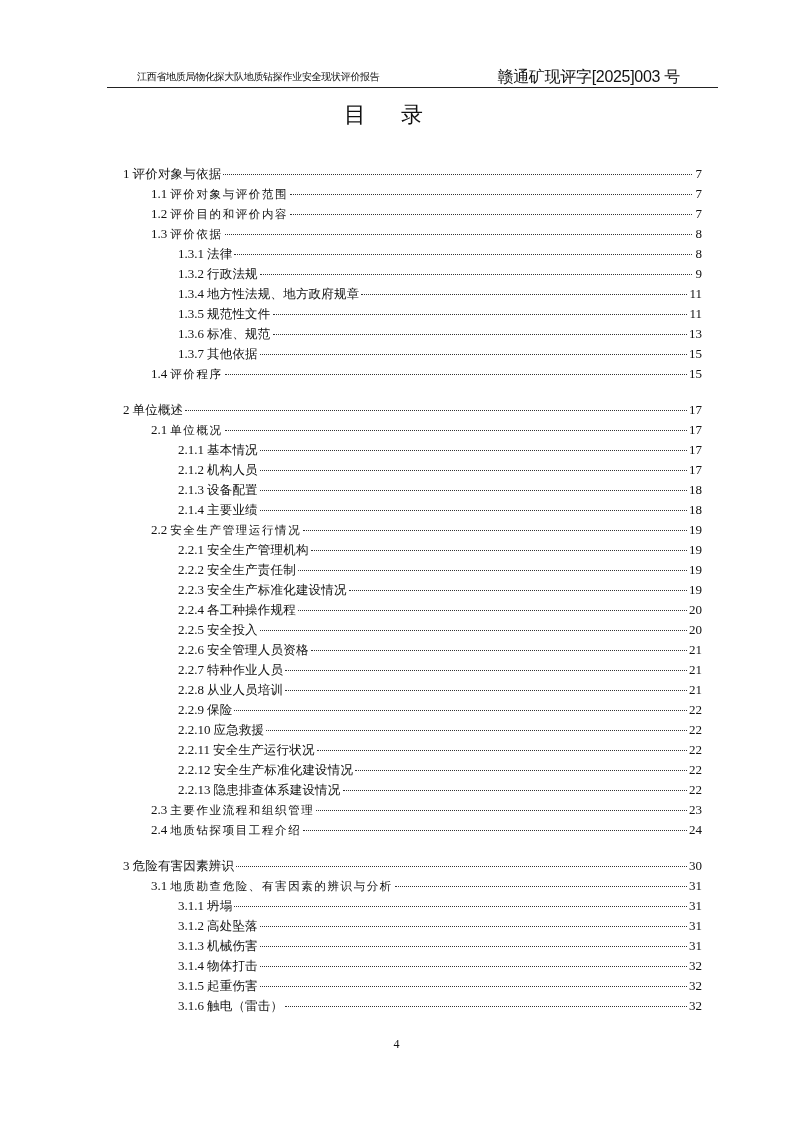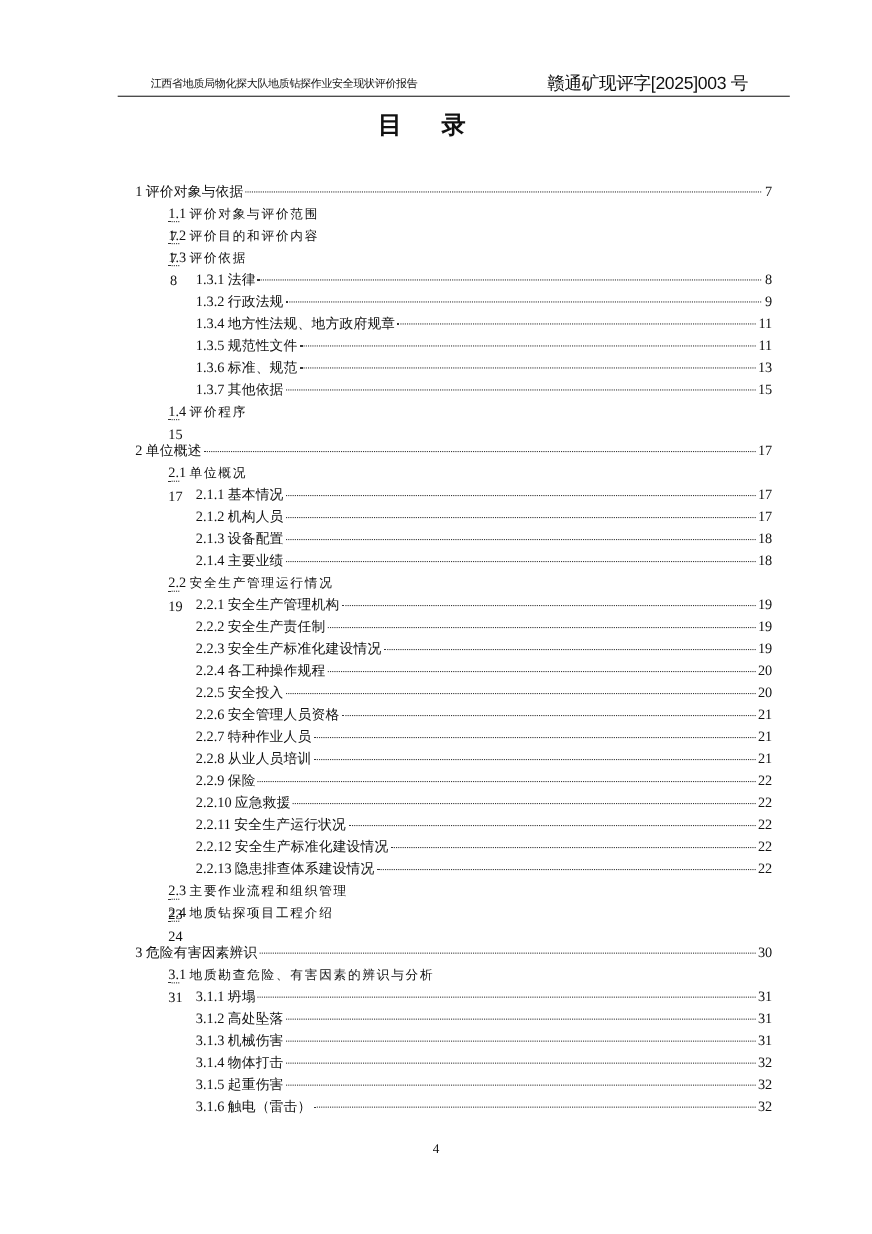--- a/index.html
+++ b/index.html
@@ -41,21 +41,21 @@
       font-size: 16px;
       letter-spacing: -0.3px;
     }
     .toc-title {
       position: absolute;
       top: 101px;
       left: 0;
       width: 767px;
       text-align: center;
       font-family: "DejaVu Sans", "Liberation Sans", sans-serif;
-      font-weight: bold;
+      font-weight: normal;
       font-size: 22px;
       letter-spacing: 14px;
       line-height: 28px;
       padding-left: 14px;
       box-sizing: border-box;
     }
     .toc {
       position: absolute;
       left: 107px;
       top: 148px;
@@ -86,21 +86,21 @@
       font-size: 13px;
       letter-spacing: 0;
       margin-right: 3px;
     }
     .toc-row.lvl2 .label {
       font-family: "DejaVu Serif", "Liberation Serif", serif;
       font-size: 11.5px;
       letter-spacing: 1.6px;
     }
     .toc-row.lvl1 { padding-left: 0; }
-    .toc-row.lvl2 { padding-left: 28px; flex-direction: column; }
+    .toc-row.lvl2 { padding-left: 28px; }
     .toc-row.lvl3 { padding-left: 55px; }
     .toc-row .leader {
       flex: 1 1 auto;
       margin: 0 2px;
       border-bottom: 1px dotted #333;
       height: 0;
       position: relative;
       top: -3px;
       min-width: 10px;
     }

